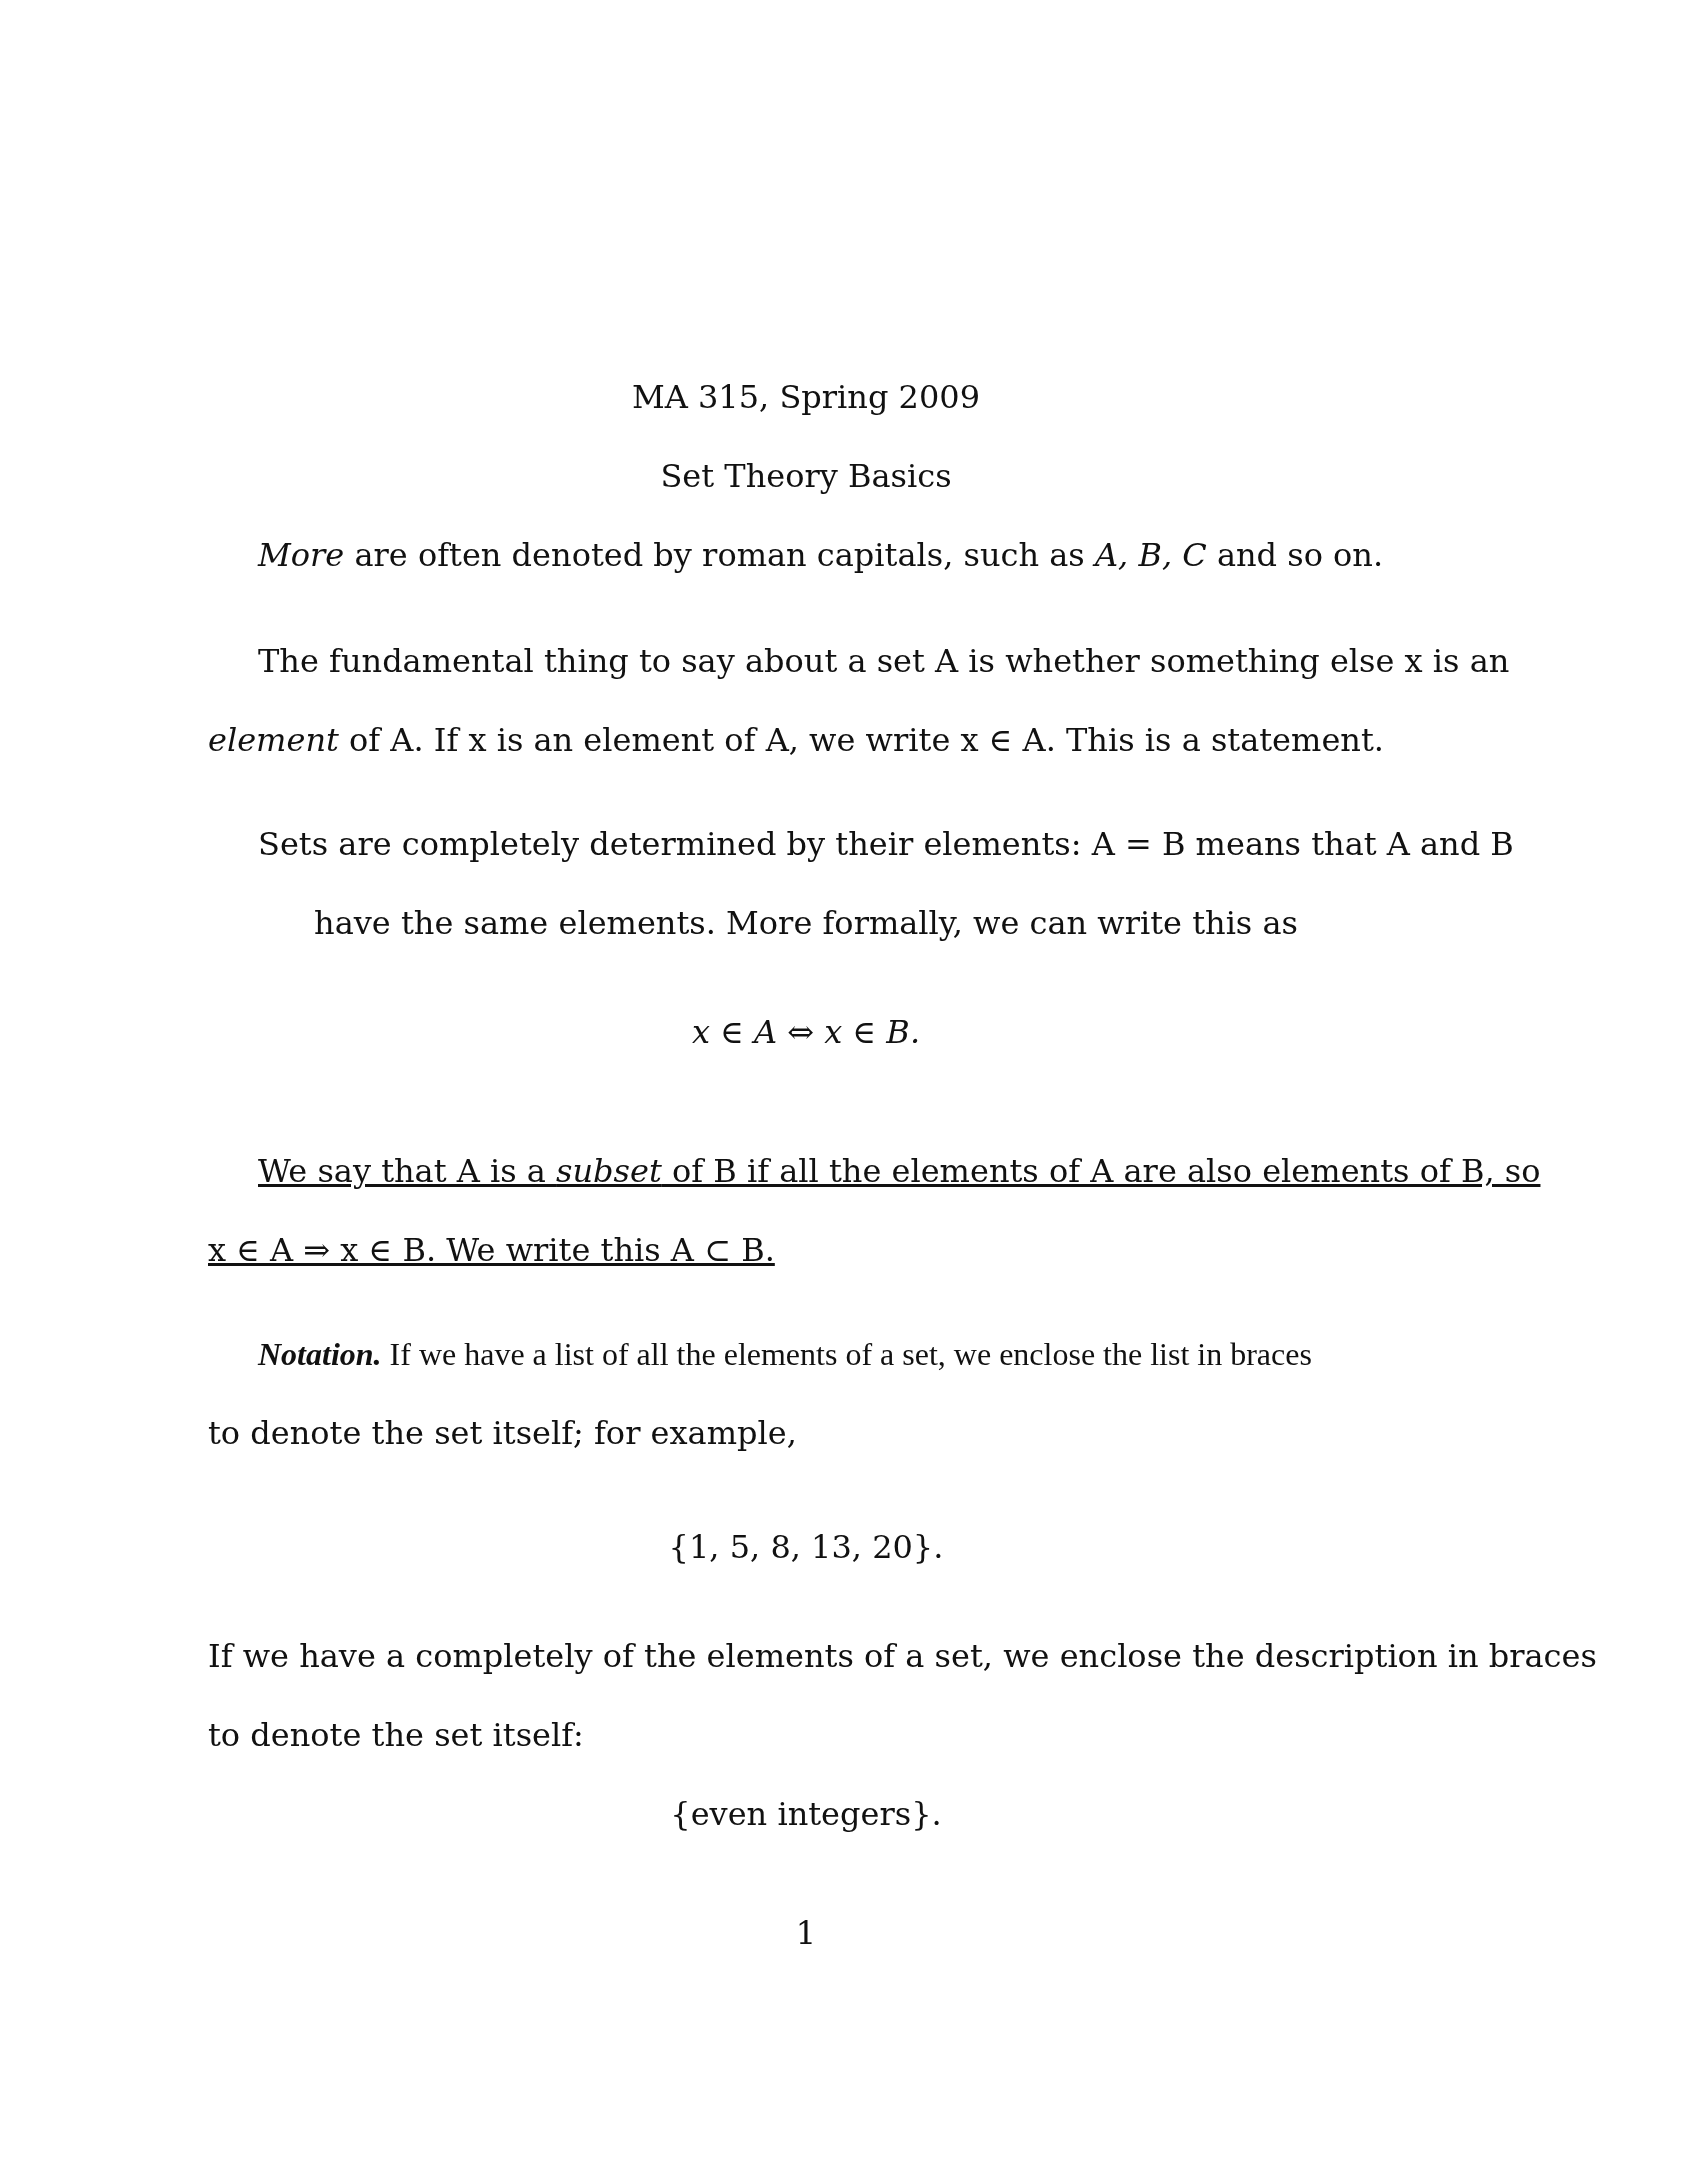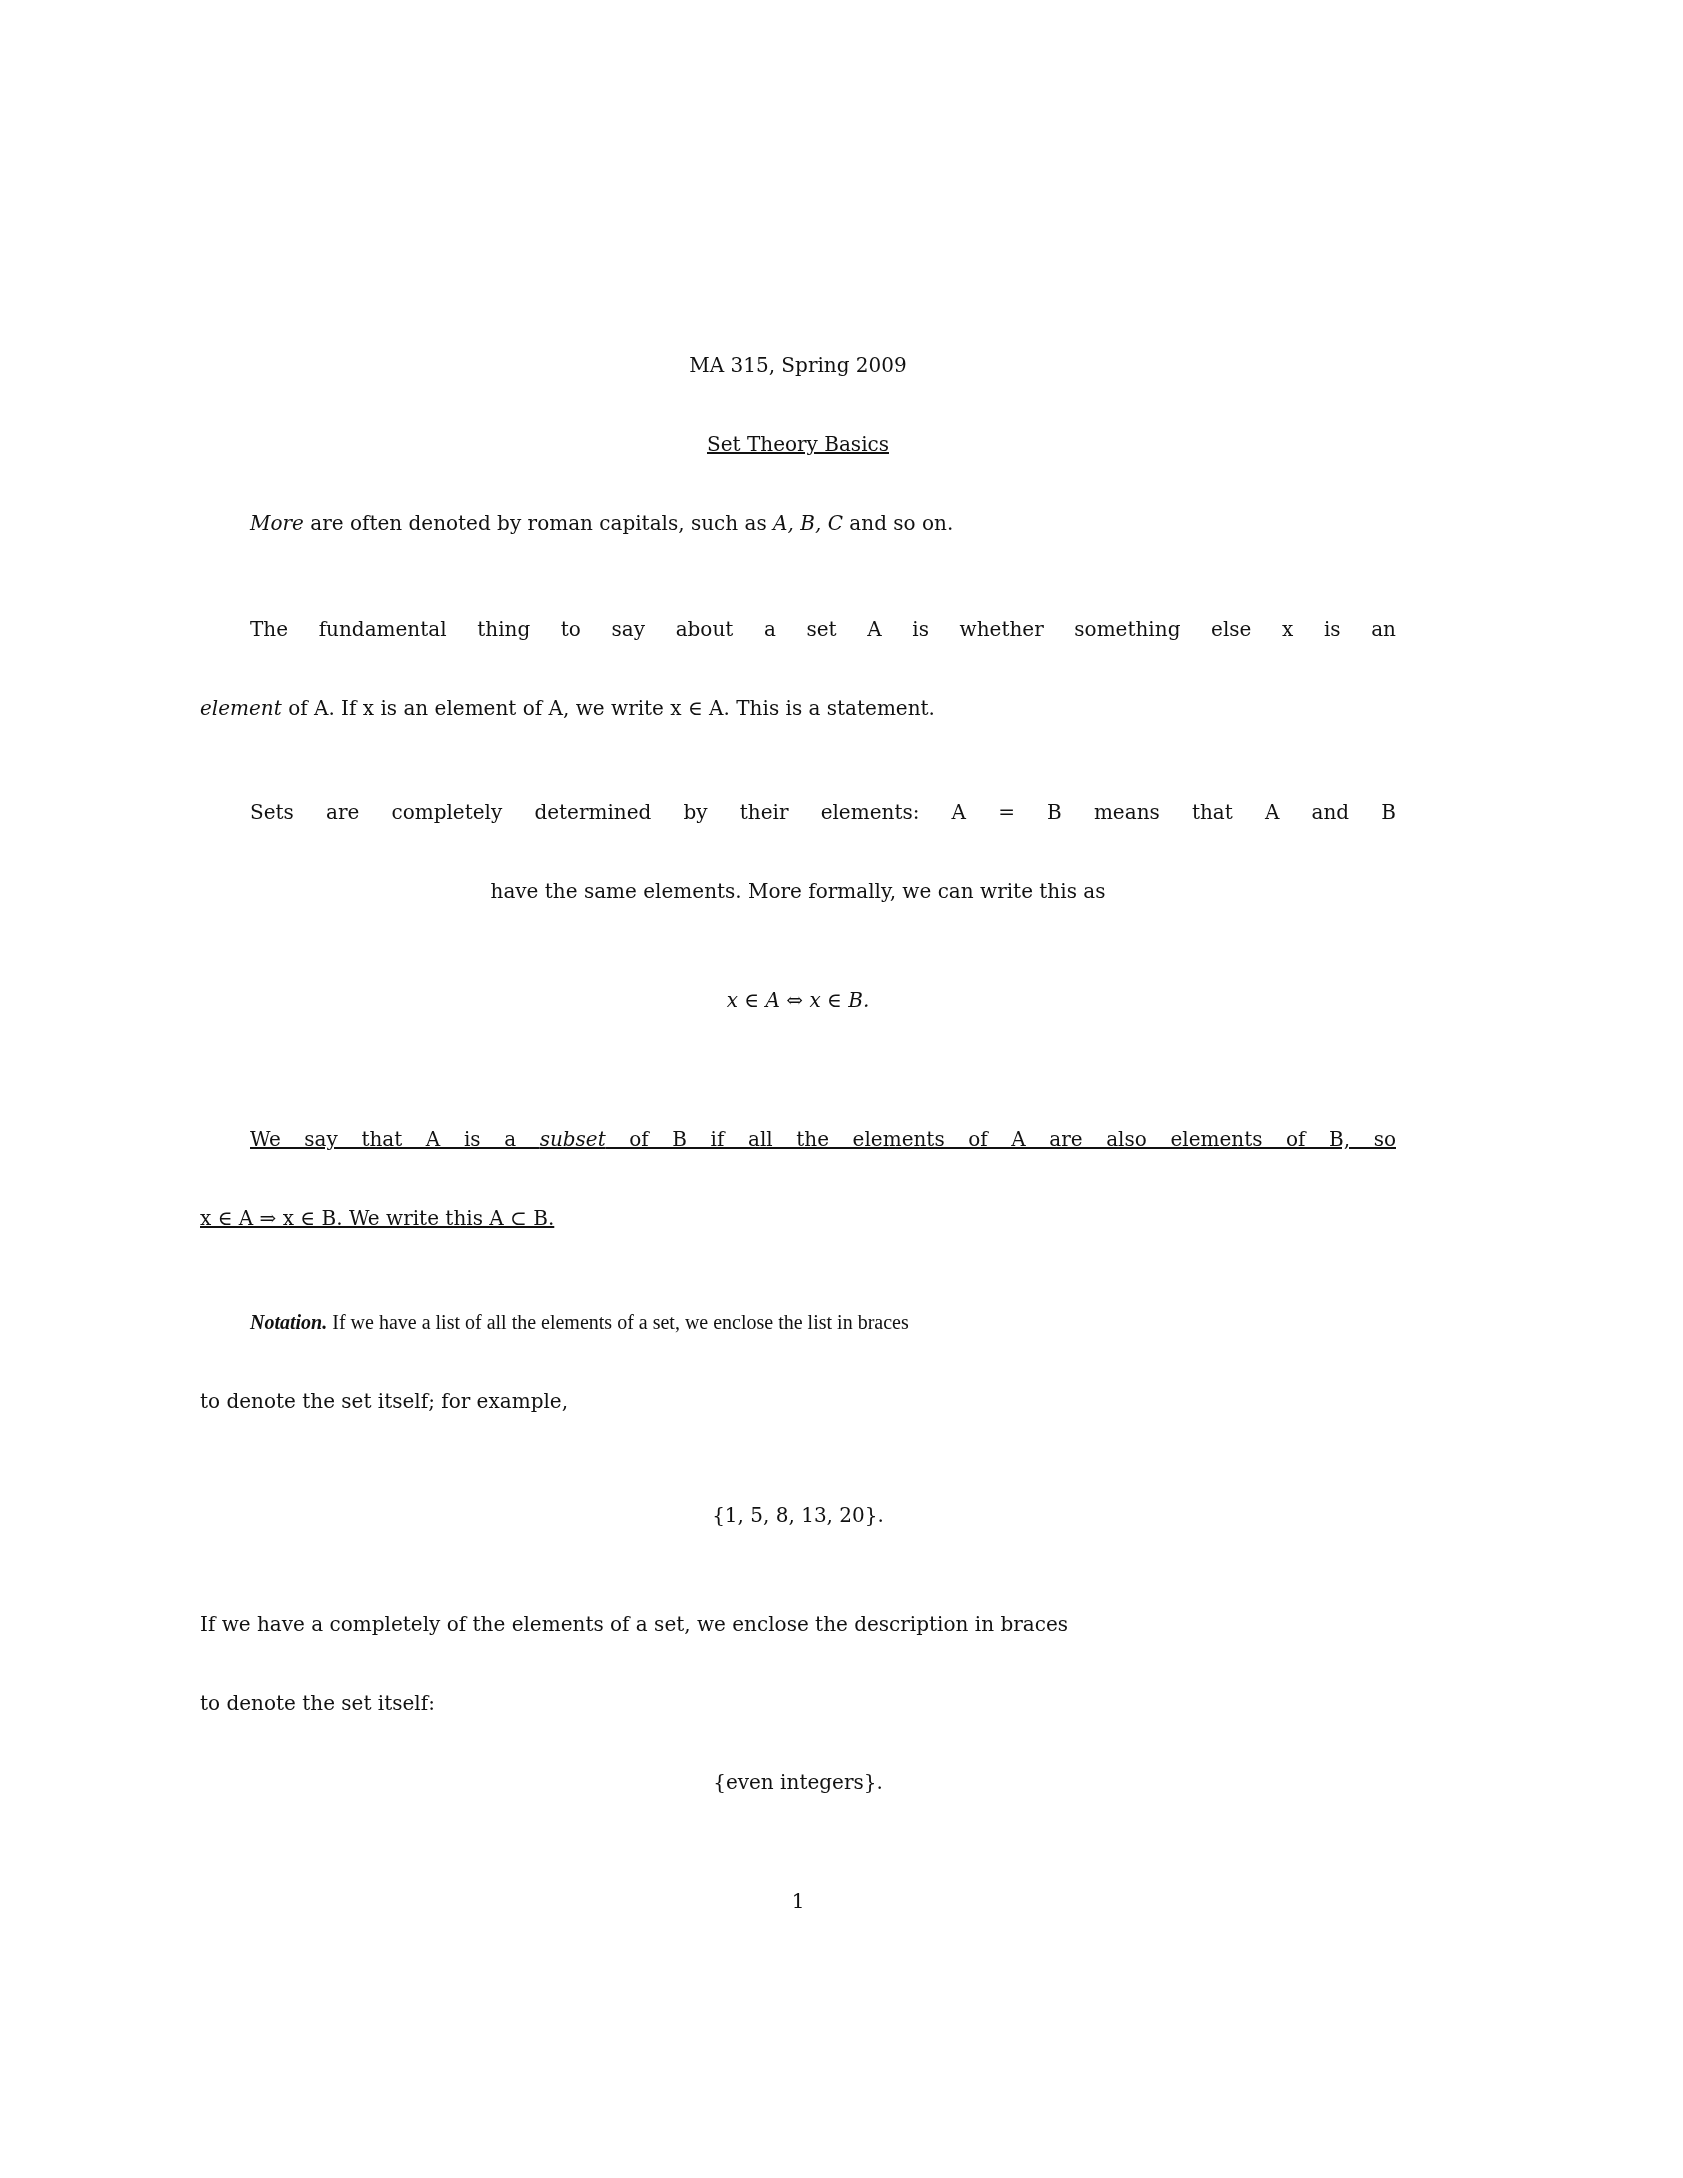--- a/index.html
+++ b/index.html
@@ -1,32 +1,32 @@
 <!DOCTYPE html>
 <html><head>
 <meta charset="utf-8">
 <style>
   html, body { margin:0; padding:0; background:#ffffff; }
   body { width:1683px; height:2178px; position:relative; overflow:hidden;
          font-family:"DejaVu Serif","Liberation Serif",serif; color:#111; }
-  .line { position:absolute; left:200px; width:1196px; font-size:20px; line-height:36px; white-space:nowrap; }
+  .line { position:absolute; left:208px; width:1196px; font-size:32px; line-height:36px; white-space:nowrap;margin-top:32px; }
   .center { text-align:center; }
   .justify { text-align:justify; text-align-last:justify; }
   .indent { padding-left:50px; box-sizing:border-box; }
   .m { font-style:italic; }
   .em { font-style:italic; }
   .bold-it { font-weight:bold; font-style:italic; }
 </style>
 </head>
 <body>
 
 <div>
 
   <div class="line center" style="top:347px;">MA 315, Spring 2009</div>
-  <div class="line center" style="top:426px;text-decoration:underline;">Set Theory Basics</div>
+  <div class="line center" style="top:426px;">Set Theory Basics</div>
 
   <div class="line indent" style="top:505px;">
     <span class="em">More</span><span> are often denoted by roman capitals, such as </span><span class="m">A, B, C</span><span> and so on.</span>
   </div>
 
   <div class="line indent justify" style="top:611px;">The fundamental thing to say about a set A is whether something else x is an</div>
   <div class="line" style="top:690px;">
     <span class="em">element</span><span> of A. If x is an element of A, we write x ∈ A. This is a statement.</span>
   </div>
 

